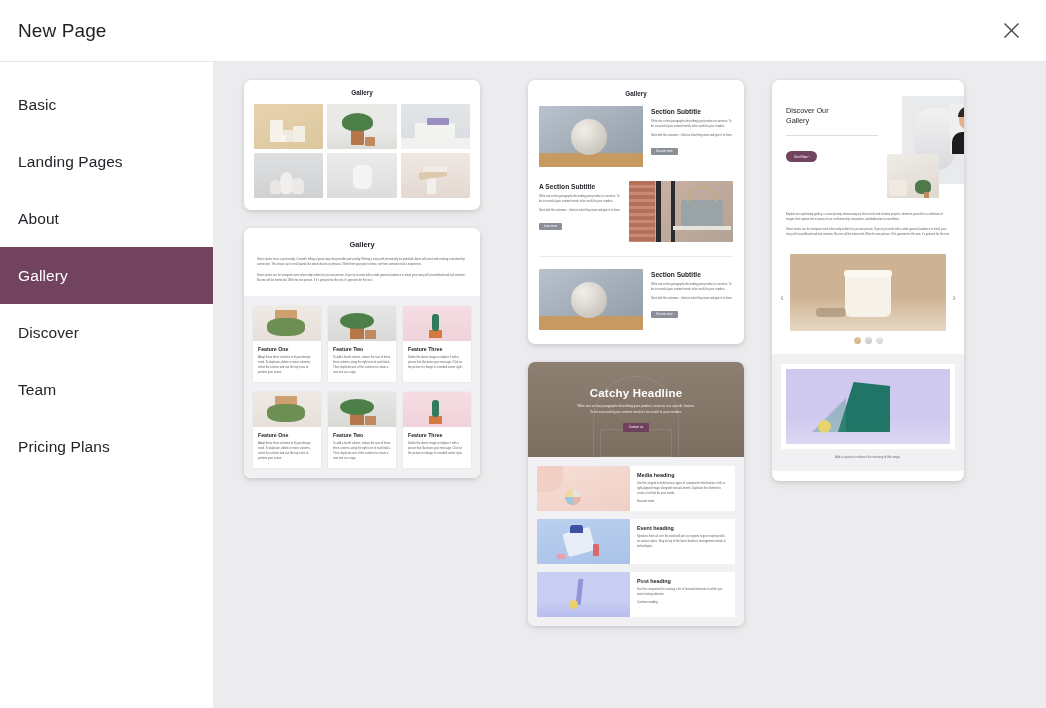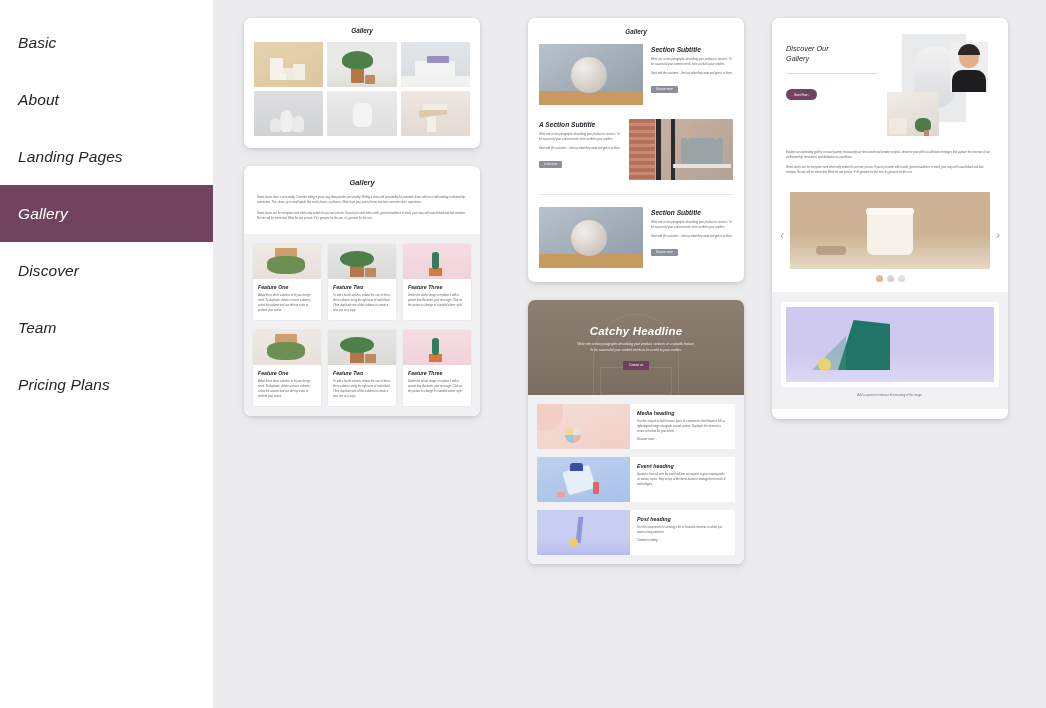--- a/index.html
+++ b/index.html
@@ -21,21 +21,21 @@
     background: #fff;
   }
   .dlg-title { font-size: 19px; color: #1e2022; letter-spacing: .1px; }
   .close-btn {
     width: 30px; height: 30px; display: flex; align-items: center; justify-content: center;
     cursor: pointer; color: #4a4a4a; background: none; border: none;
   }
   .close-btn svg { display: block; }
 
   
-  .dlg-body { flex: 1; display: flex; min-height: 0; font-style: italic; }
+  .dlg-body { flex: 1; display: flex; min-height: 0; }
 
   
   .sidebar {
     width: 214px; flex: 0 0 214px; background: #fff;
     padding-top: 14px; overflow: hidden;
     border-right: 1px solid #ededef;
   }
   .side-item {
     height: 57px; display: flex; align-items: center;
     padding-left: 18px; font-size: 15.5px; color: #22262a;
@@ -45,21 +45,21 @@
 
   
   .canvas {
     flex: 1; background: #ececee; padding: 18px 16px 0 30px;
     display: flex; gap: 28px; align-items: flex-start;
     overflow: hidden;
   }
   .col { display: flex; flex-direction: column; gap: 18px; }
   .col-1 { width: 236px; }
   .col-2 { width: 236px; padding-left: 20px; }
-  .col-3 { width: 236px; }
+  .col-3 { width: 192px; }
 
   .tpl {
     background: #fff; border-radius: 7px; overflow: hidden;
     box-shadow: 0 1px 4px rgba(0,0,0,.13), 0 4px 10px rgba(0,0,0,.05);
   }
   .mini-p  { font-size: 2.7px; line-height: 1.85; color: #5b5f66; }
   .mini-btn {
     display: inline-block; font-size: 2.6px; color: #fff; background: #8a8f98;
     padding: 2.4px 5px; border-radius: 1px; margin-top: 3px;
   }
@@ -135,32 +135,41 @@
   .t5 .framewrap .ph { height: 75px; }
   .t5 .cap { font-size: 2.8px; color:#6b6f76; text-align:center; margin-top: 6px; }
 
   .ph { background: #ddd; }
 </style>
 </head>
 <body>
 
 <div class="dialog">
 
+  <div class="dlg-header">
+    <div class="dlg-title">New Page</div>
+    <button class="close-btn" aria-label="Close">
+      <svg width="17" height="17" viewBox="0 0 17 17" fill="none" stroke="#4a4a4a" stroke-width="1.4">
+        <line x1="1.5" y1="1.5" x2="15.5" y2="15.5"></line>
+          <line x1="15.5" y1="1.5" x2="1.5" y2="15.5"></line>
+      </svg>
+    </button>
+  </div>
 
   <div class="dlg-body">
 
     <div class="sidebar">
       <div class="side-item">
           <span>Basic</span>
         </div>
       <div class="side-item">
+          <span>Landing Pages</span>
+        </div>
+      <div class="side-item">
           <span>About</span>
-        </div>
-      <div class="side-item">
-          <span>Landing Pages</span>
         </div>
       <div class="side-item active">
           <span>Gallery</span>
         </div>
       <div class="side-item">
           <span>Discover</span>
         </div>
       <div class="side-item">
           <span>Team</span>
         </div>

